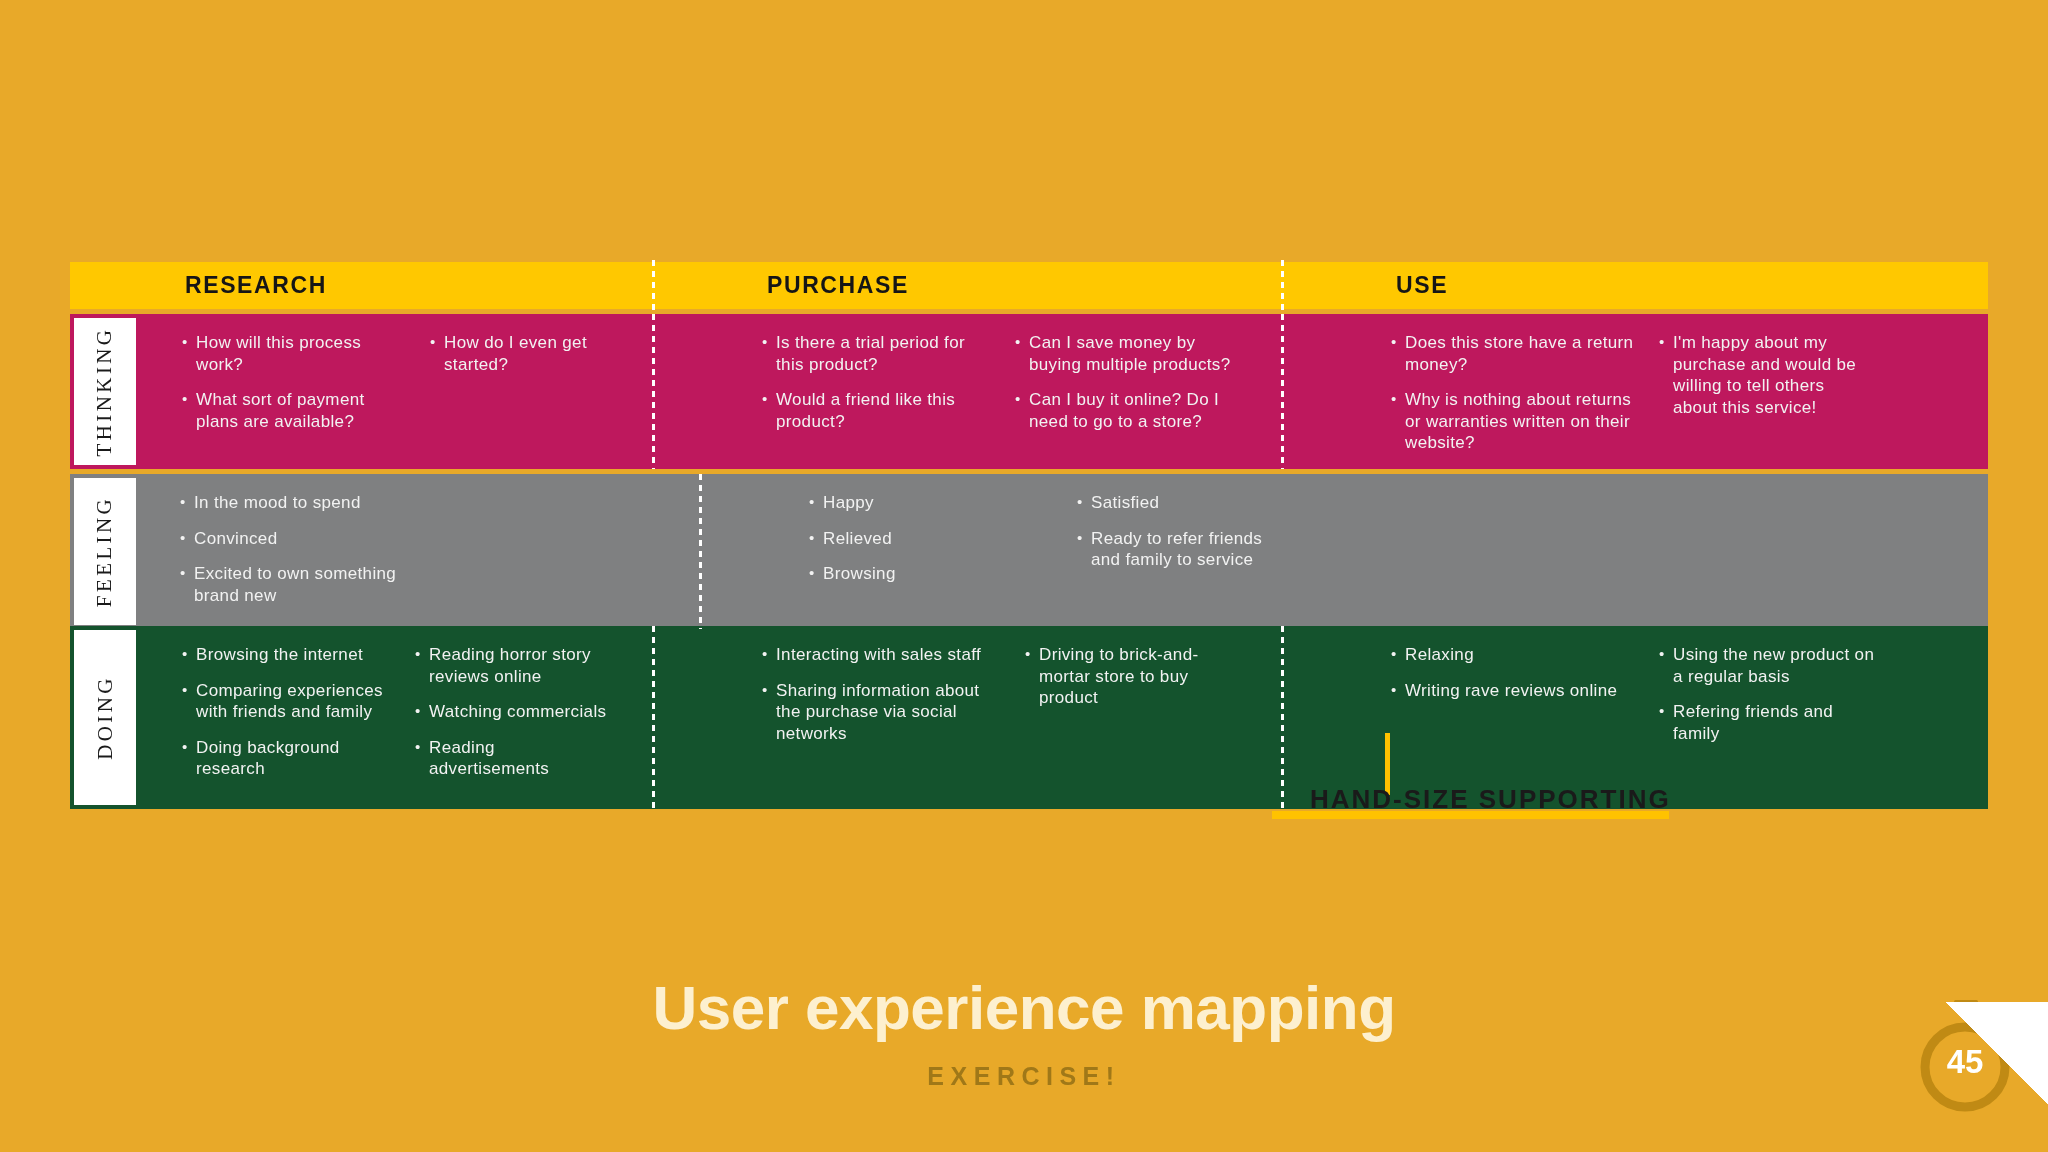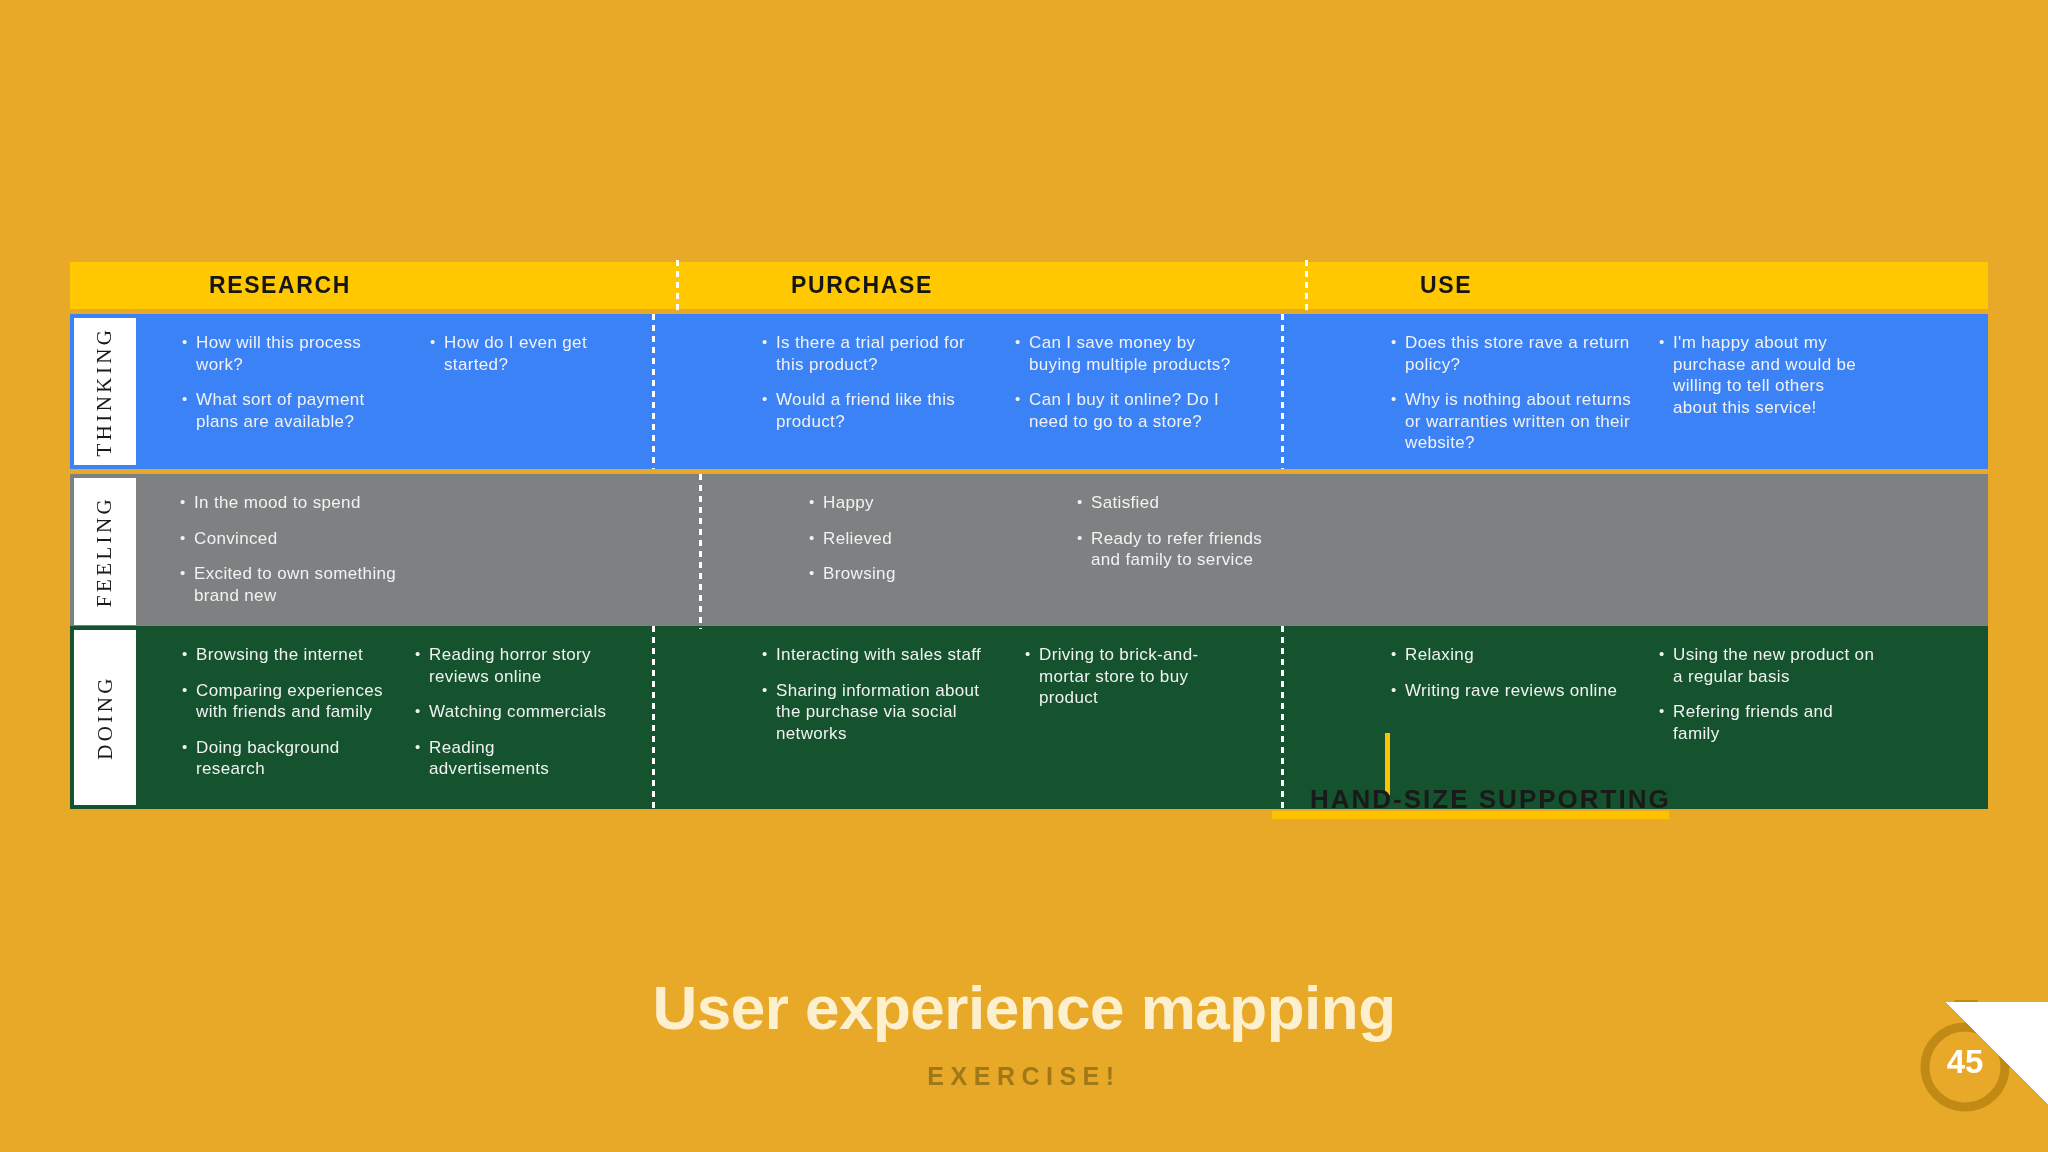--- a/index.html
+++ b/index.html
@@ -69,21 +69,21 @@
     white-space: nowrap;
   }
 
   
   .map-row {
     position: absolute;
     left: 8px;
     right: 0;
     display: flex;
   }
-  .map-row.row-thinking { top: 52px;  height: 155px; background: #3b82f6; }
+  .map-row.row-thinking { top: 52px;  height: 155px; background: #be185d; }
   .map-row.row-feeling  { top: 212px; height: 155px; background: #7f8081; }
   .map-row.row-doing    { top: 364px; height: 183px; background: #14532d; }
 
   
   .row-label {
     position: absolute;
     left: 4px;
     top: 4px;
     bottom: 4px;
     width: 62px;
@@ -256,21 +256,21 @@
   }
 </style>
 </head>
 <body>
 
 <div id="journey-map">
 
   <div class="left-rail"></div>
 
   <div class="stage-header">
-    <div class="stage-cell" style="flex:0 0 582px;margin-left:24px;">
+    <div class="stage-cell" style="flex:0 0 582px;">
       <div class="stage-title">RESEARCH</div>
     </div>
     <div class="stage-cell" style="flex:0 0 629px;">
       <div class="stage-title">PURCHASE</div>
     </div>
     <div class="stage-cell" style="flex:1 1 auto;">
       <div class="stage-title">USE</div>
     </div>
   </div>
 
@@ -299,21 +299,21 @@
         <div class="bullet-group" style="width:250px; padding-left:18px;">
           <ul class="bullets">
             <li>Can I save money by buying multiple products?</li>
             <li>Can I buy it online? Do I need to go to a store?</li>
           </ul>
         </div>
       </div>
       <div class="stage-col" style="flex:1 1 auto;">
         <div class="bullet-group" style="width:250px;">
           <ul class="bullets">
-            <li>Does this store rave a return policy?</li>
+            <li>Does this store have a return money?</li>
             <li>Why is nothing about returns or warranties written on their website?</li>
           </ul>
         </div>
         <div class="bullet-group" style="width:230px; padding-left:18px;">
           <ul class="bullets">
             <li>I'm happy about my purchase and would be willing to tell others about this service!</li>
           </ul>
         </div>
       </div>
     </div>

